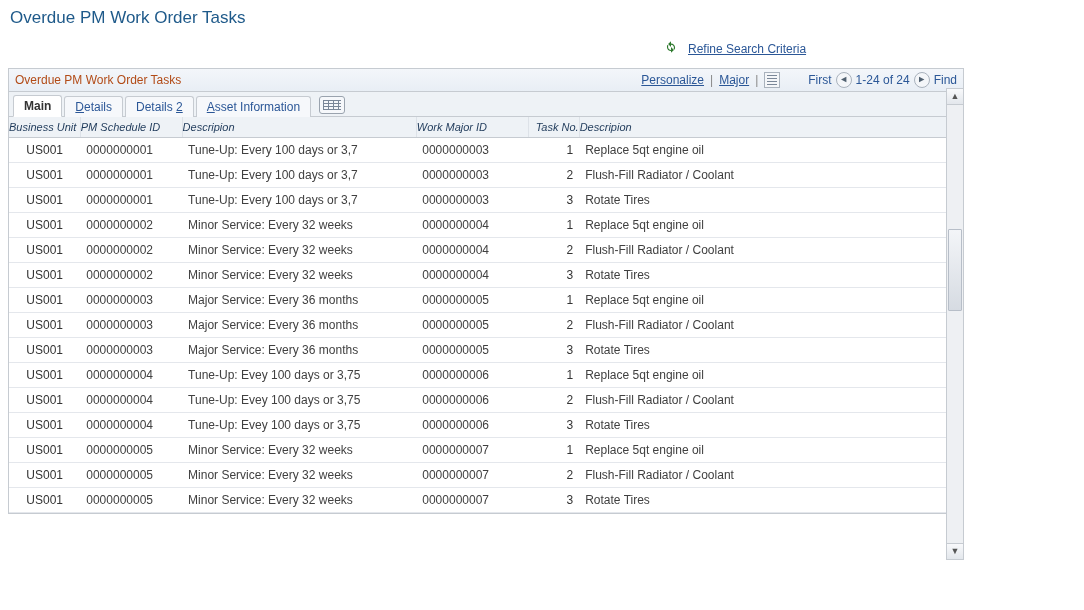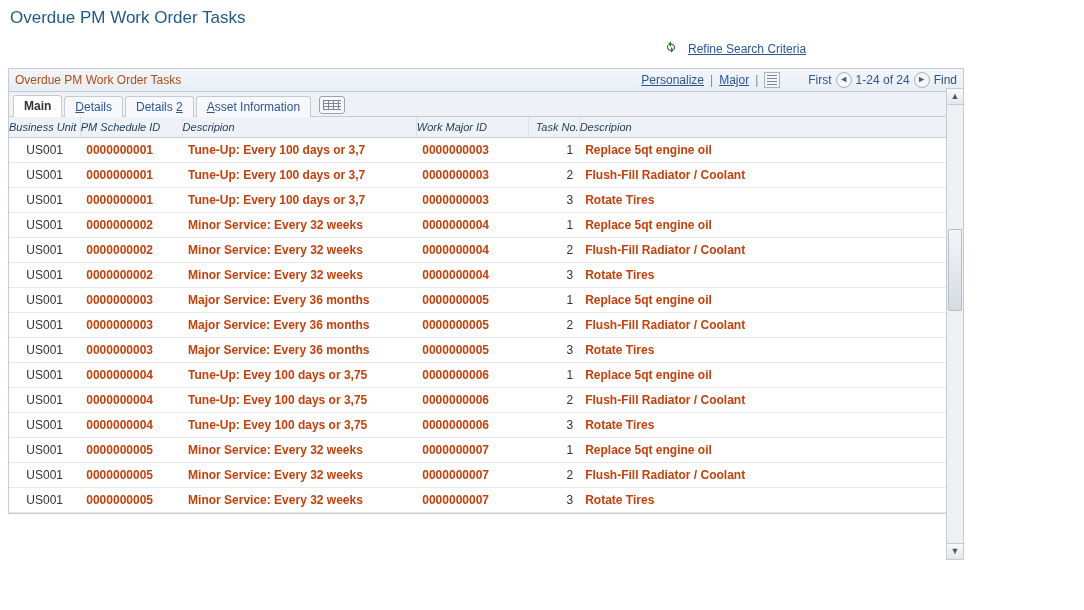--- a/index.html
+++ b/index.html
@@ -189,23 +189,22 @@
   }
   table.grid td {
     padding: 5px 6px;
     font-size: 12px;
     border-bottom: 1px solid #e4e7ec;
     white-space: nowrap;
     overflow: hidden;
     text-overflow: ellipsis;
   }
   .cell-link {
-    color: #c2410c;
-    cursor: pointer;
-    font-weight: bold;
+    color: #404040;
+    cursor: pointer;
   }
   .cell-plain {
     color: #333;
     text-align: center;
   }
   .v-scrollbar {
     position: absolute;
     top: 88px;
     right: 8px;
     width: 16px;

